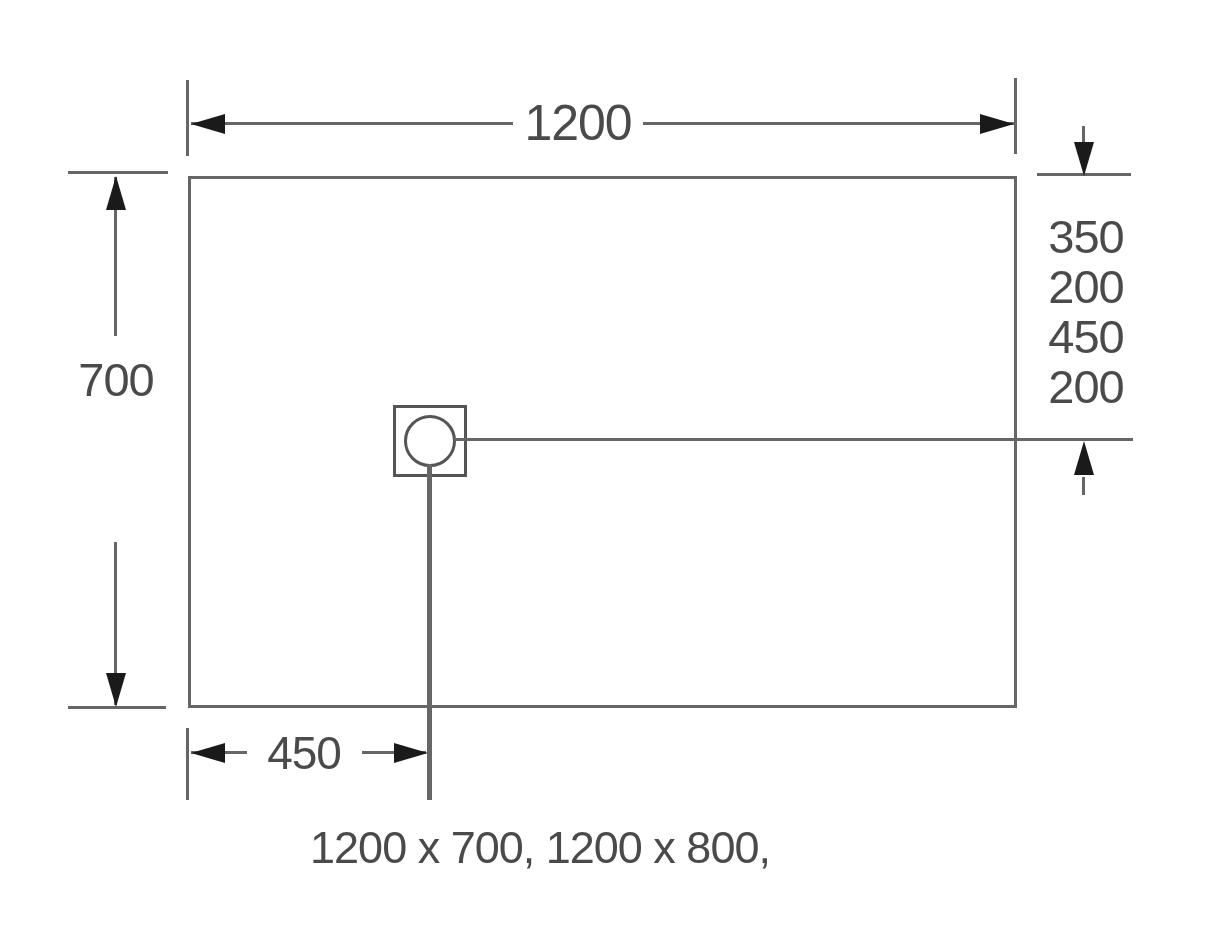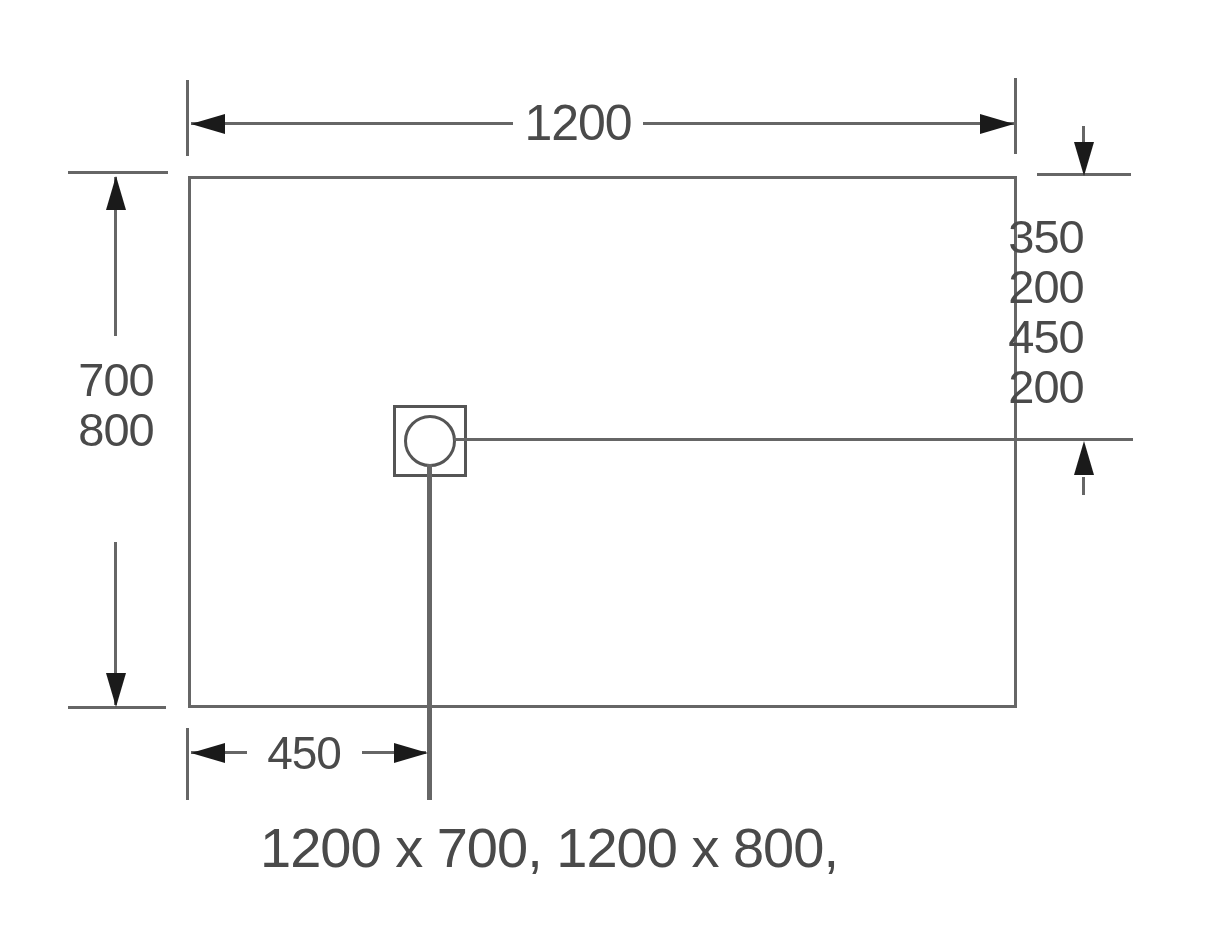--- a/index.html
+++ b/index.html
@@ -25,21 +25,21 @@
   .arrow{position:absolute;width:0;height:0;}
   .arrow-l{border-top:10px solid transparent;border-bottom:10px solid transparent;border-right:34px solid var(--arrow,#1a1a1a);}
   .arrow-r{border-top:10px solid transparent;border-bottom:10px solid transparent;border-left:34px solid var(--arrow,#1a1a1a);}
   .arrow-u{border-left:10px solid transparent;border-right:10px solid transparent;border-bottom:34px solid var(--arrow,#1a1a1a);}
   .arrow-d{border-left:10px solid transparent;border-right:10px solid transparent;border-top:34px solid var(--arrow,#1a1a1a);}
   .lbl{
     position:absolute;color:var(--text,#4a4a4a);font-size:47px;line-height:50px;
     letter-spacing:-1px;white-space:nowrap;transform:translateX(-50%);text-align:center;
   }
   .lbl-stack div{text-align:center;}
-  .caption{font-size:56px;line-height:47px;margin-left:9px;}
+  .caption{font-size:45px;line-height:47px;}
   .dim-width-label{font-size:50px;}
   .dim-450-label{font-size:46px;}
 </style>
 </head>
 <body>
 
 <div class="canvas">
 
   <div class="tray"></div>
 
@@ -58,29 +58,28 @@
   <div class="lbl dim-width-label" style="left:578px;top:98px;">1200</div>
 
   <div class="hline" style="left:68px;top:171px;width:100px;"></div>
   <div class="hline" style="left:68px;top:706px;width:98px;"></div>
   <div class="vline" style="left:114px;top:177px;height:159px;"></div>
   <div class="vline" style="left:114px;top:542px;height:163px;"></div>
   <div class="arrow arrow-u" style="left:106px;top:176px;"></div>
   <div class="arrow arrow-d" style="left:106px;top:673px;"></div>
   <div class="lbl lbl-stack" style="left:116px;top:355px;">
     <div>700</div>
-    <div>800</div>
   </div>
 
   <div class="hline" style="left:1037px;top:173px;width:94px;"></div>
   <div class="vline" style="left:1082px;top:126px;height:18px;"></div>
   <div class="arrow arrow-d" style="left:1074px;top:142px;"></div>
   <div class="arrow arrow-u" style="left:1074px;top:441px;"></div>
   <div class="vline" style="left:1082px;top:477px;height:18px;"></div>
-  <div class="lbl lbl-stack" style="left:1046px;top:212px;">
+  <div class="lbl lbl-stack" style="left:1086px;top:212px;">
     <div>350</div>
     <div>200</div>
     <div>450</div>
     <div>200</div>
   </div>
 
   <div class="vline" style="left:186px;top:728px;height:72px;"></div>
   <div class="hline" style="left:191px;top:751px;width:56px;"></div>
   <div class="hline" style="left:362px;top:751px;width:64px;"></div>
   <div class="arrow arrow-l" style="left:191px;top:743px;"></div>

